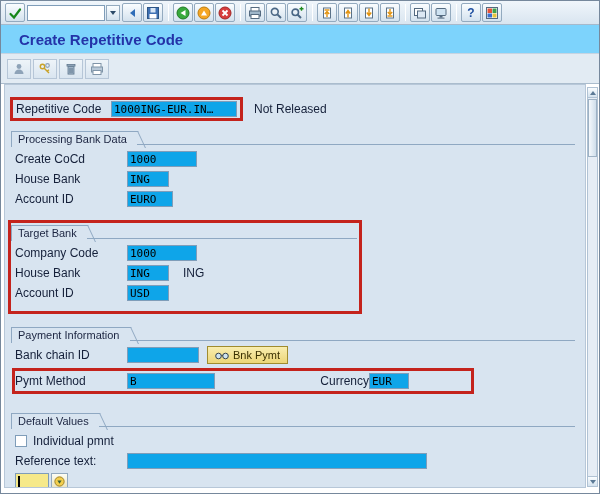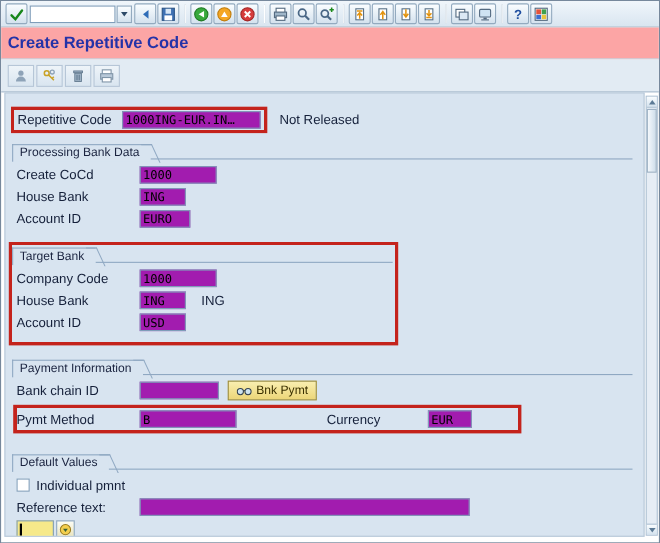--- a/index.html
+++ b/index.html
@@ -28,37 +28,37 @@
     font:11px "DejaVu Sans Mono", monospace; padding:0 2px; margin:0 1px;
   }
   .dd-btn { width:14px; height:16px; border:1px solid #93aabf; background:linear-gradient(#fafdff,#d4e2ee);
     display:flex; align-items:center; justify-content:center; padding:0; margin-right:2px; }
   .tri-down { width:0;height:0;border-left:3.5px solid transparent;border-right:3.5px solid transparent;border-top:4.5px solid #2c4a68; }
   .tri-left { width:0;height:0;border-top:4px solid transparent;border-bottom:4px solid transparent;border-right:5px solid #2f6db8; }
   .q { font-weight:bold; font-size:12px; color:#1f4fa0; }
   svg { display:block; }
 
   
-  .titlebar { height:29px; background:#fca5a5; border-bottom:1px solid #c6d4e2; padding:6px 0 0 6px; }
+  .titlebar { height:29px; background:#7dd3fc; border-bottom:1px solid #c6d4e2; padding:6px 0 0 18px; }
   .titlebar h1 { margin:0; font-size:15px; font-weight:bold; color:#2433a8; }
 
   
   .app-toolbar { height:30px; background:#e2ebf3; border-bottom:1px solid #aabccd;
     display:flex; align-items:center; padding:0 6px; }
   .app-btn { width:24px; height:20px; margin-right:2px; padding:0;
     border:1px solid #b6c6d7; background:linear-gradient(#eef4f9,#d9e5f0);
     display:flex; align-items:center; justify-content:center; }
 
   
   .screen { position:relative; margin:0 13px 0 3px; height:404px;
     background:#d8e4f0; border:1px solid #b7c7d8; padding:8px 8px 12px 6px; overflow:hidden; }
 
   .row { display:flex; align-items:center; height:20px; }
   .lbl { width:112px; flex:none; font-size:12px; color:#15203a; }
-  .fld { height:16px; border:1px solid #7f9db9; background:#a21caf; padding:0 2px;
+  .fld { height:16px; border:1px solid #7f9db9; background:#0ea5e9; padding:0 2px;
     font:11px "DejaVu Sans Mono", monospace; color:#000; }
   .fld-div { height:16px; border:1px solid #7f9db9; background:#fff; padding:0 2px;
     font:11px "DejaVu Sans Mono", monospace; display:flex; align-items:center; }
   .yellow { background:#f6e98a; }
   .caret { display:inline-block; width:2px; height:11px; background:#000; }
   .w-repcode{width:126px} .w-cocd{width:70px} .w-hbank{width:42px} .w-acct{width:46px}
   .w-bchain{width:72px} .w-pymt{width:88px} .w-curr{width:40px} .w-ref{width:300px} .w-barea{width:34px}
 
   .status-text { margin-left:14px; font-size:12px; }
   .desc-text { margin-left:14px; font-size:12px; }
@@ -88,21 +88,21 @@
   .bnk-chain-btn { display:inline-flex; align-items:center; gap:4px; height:18px;
     margin-left:8px; padding:0 7px; font-size:11px; color:#3a3000;
     border:1px solid #a08c2f; background:linear-gradient(#f9eeb0,#ecd678); }
 
   .cb { width:12px; height:12px; border:1px solid #7f9db9; background:#fff; flex:none; }
   .cb-label { margin-left:6px; font-size:12px; }
 
   .mc-btn { width:17px; height:17px; margin-left:2px; padding:0; border:1px solid #93aabf;
     background:linear-gradient(#fdfdf4,#e9e2b8); display:flex; align-items:center; justify-content:center; }
 
-  .curr-lbl { width:92px; flex:none; font-size:12px; margin-left:82px; }
+  .curr-lbl { width:92px; flex:none; font-size:12px; margin-left:62px;text-align:right; }
 
   
   .vscroll { position:absolute; top:86px; right:1px; width:11px; height:400px;
     background:#e6edf5; border:1px solid #b0c2d4; }
   .vs-arrow { width:9px; height:10px; background:linear-gradient(#fafdff,#d4e2ee);
     border-bottom:1px solid #b0c2d4; display:flex; align-items:center; justify-content:center; }
   .vs-arrow.bottom { position:absolute; bottom:0; border-top:1px solid #b0c2d4; border-bottom:none; }
   .tri-up { width:0;height:0;border-left:3px solid transparent;border-right:3px solid transparent;border-bottom:4px solid #5c7a96; }
   .vs-thumb { position:absolute; top:11px; left:0; width:9px; height:58px;
     background:linear-gradient(90deg,#f4f8fc,#cfdeeb); border:1px solid #9db1c4; }

